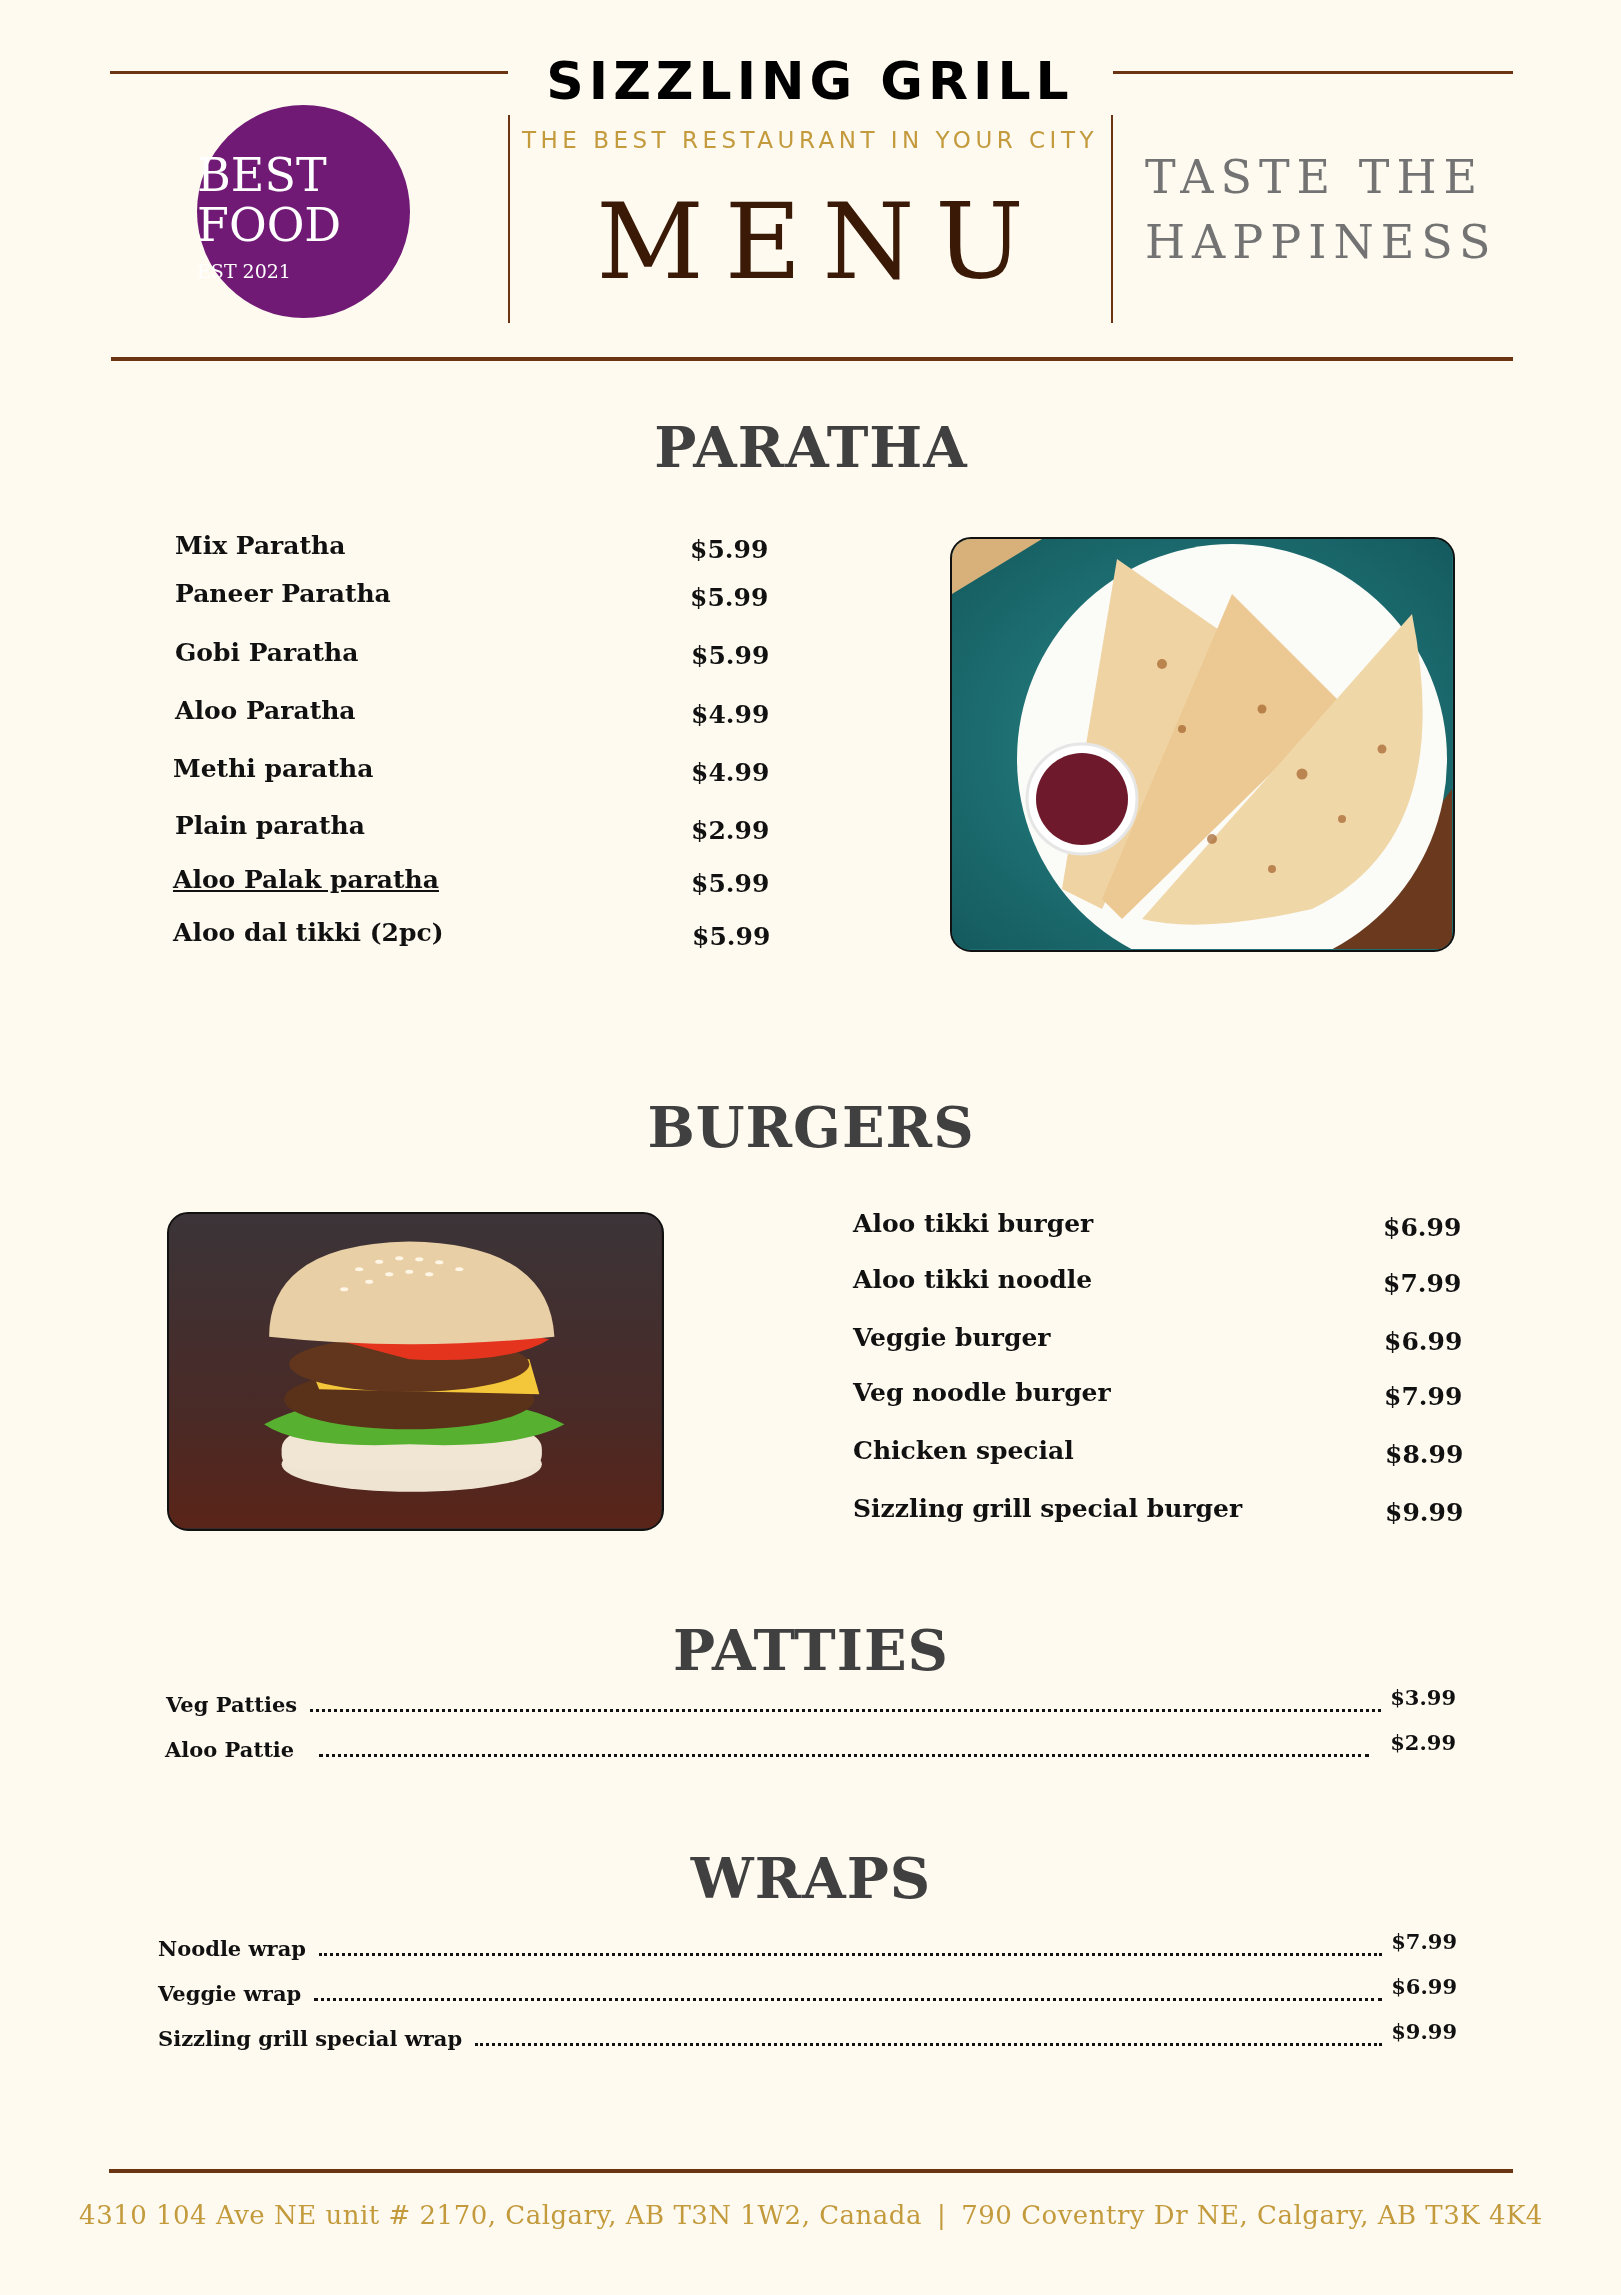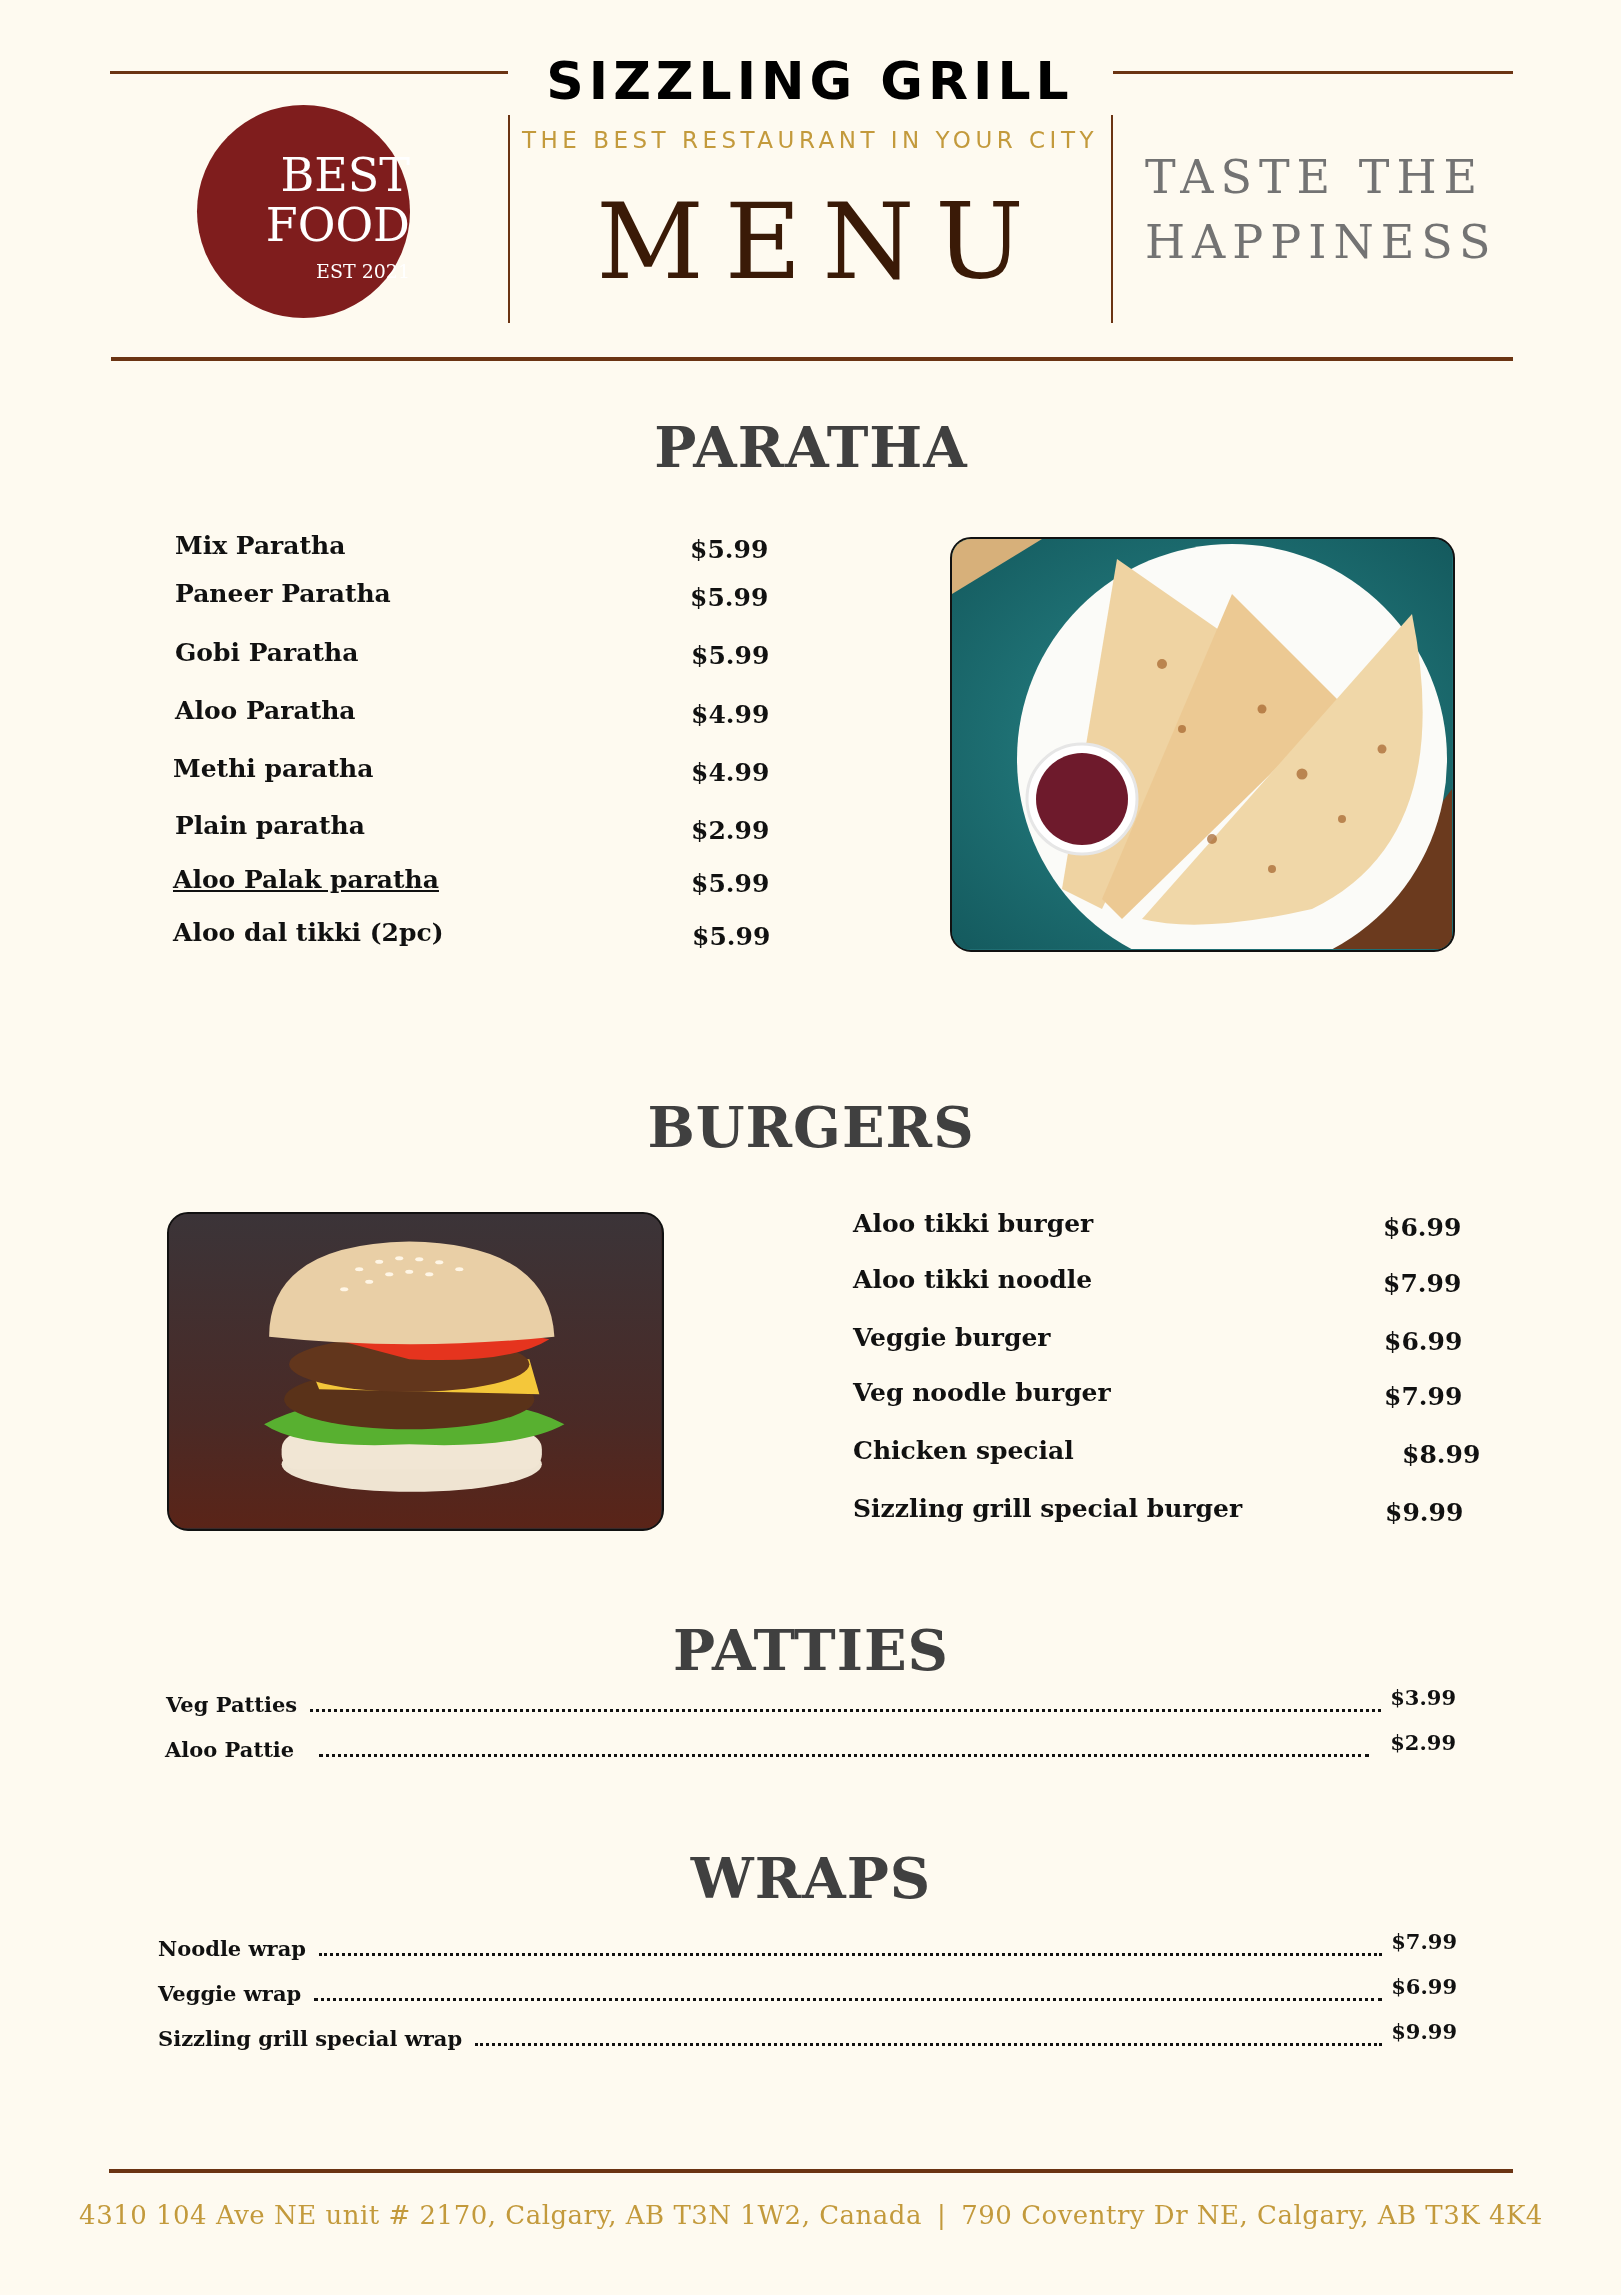--- a/index.html
+++ b/index.html
@@ -24,21 +24,21 @@
     font-family: "DejaVu Sans", "Liberation Sans", sans-serif;
     font-size: 23px; letter-spacing: 4.5px; color: #c39a3c; line-height: 30px;
   }
   .menu-title {
     position: absolute; left: 505px; top: 180px; width: 610px; text-align: center;
     font-family: "DejaVu Serif", "Liberation Serif", serif;
     font-size: 105px; letter-spacing: 21px; color: #3a1a07; line-height: 125px; padding-left: 21px;
   }
   .badge {
     position: absolute; left: 197px; top: 105px; width: 213px; height: 213px; border-radius: 50%;
-    background: #7f1d1d; color: #fff; text-align: right;
+    background: #701a75; color: #fff; text-align: left;
   }
   .badge .l1 { position: absolute; left: 0; right: 0; top: 45px; font-size: 46px; line-height: 50px; }
   .badge .l2 { position: absolute; left: 0; right: 0; top: 95px; font-size: 46px; line-height: 50px; }
   .badge .l3 { position: absolute; left: 0; right: 0; top: 155px; font-size: 19px; line-height: 22px; }
   .slogan {
     position: absolute; left: 1145px; top: 145px; width: 400px;
     font-size: 46px; letter-spacing: 7px; color: #737373; line-height: 65px;
   }
 
   
@@ -184,21 +184,21 @@
 <div>
   <div class="item-name" style="left:853px; top:1209px;">Aloo tikki burger</div>
   <div class="item-price" style="left:1383px; top:1213px;">$6.99</div>
   <div class="item-name" style="left:853px; top:1265px;">Aloo tikki noodle</div>
   <div class="item-price" style="left:1383px; top:1269px;">$7.99</div>
   <div class="item-name" style="left:853px; top:1323px;">Veggie burger</div>
   <div class="item-price" style="left:1384px; top:1327px;">$6.99</div>
   <div class="item-name" style="left:853px; top:1378px;">Veg noodle burger</div>
   <div class="item-price" style="left:1384px; top:1382px;">$7.99</div>
   <div class="item-name" style="left:853px; top:1436px;">Chicken special</div>
-  <div class="item-price" style="left:1385px; top:1440px;margin-left:17px;">$8.99</div>
+  <div class="item-price" style="left:1385px; top:1440px;">$8.99</div>
   <div class="item-name" style="left:853px; top:1494px;">Sizzling grill special burger</div>
   <div class="item-price" style="left:1385px; top:1498px;">$9.99</div>
 </div>
 
 <div class="sec-title" style="top:1618px;">PATTIES</div>
 
 <div class="dot-row" style="top:1689px; left:166px; width:1290px;">
   <span class="n">Veg Patties</span>
   <span class="d"></span>
   <span class="p">$3.99</span>

